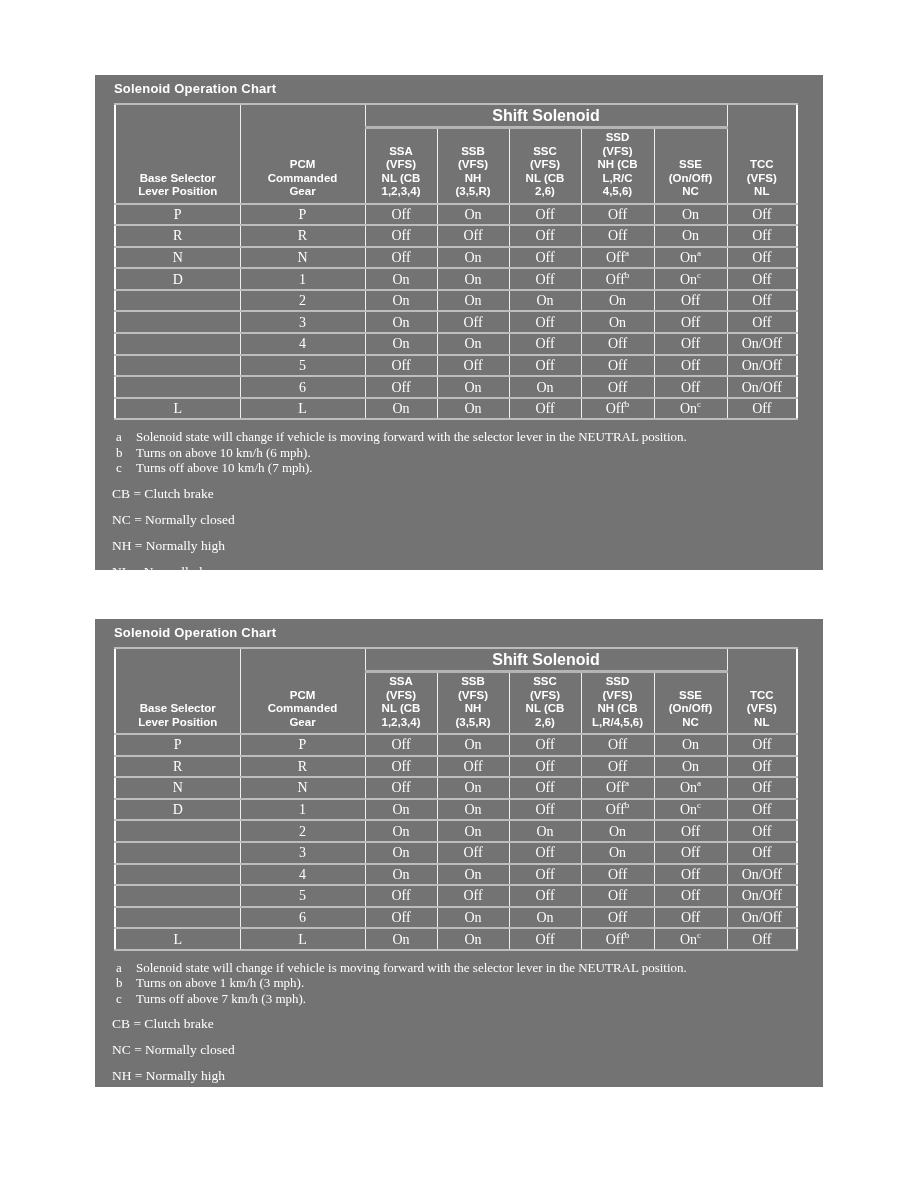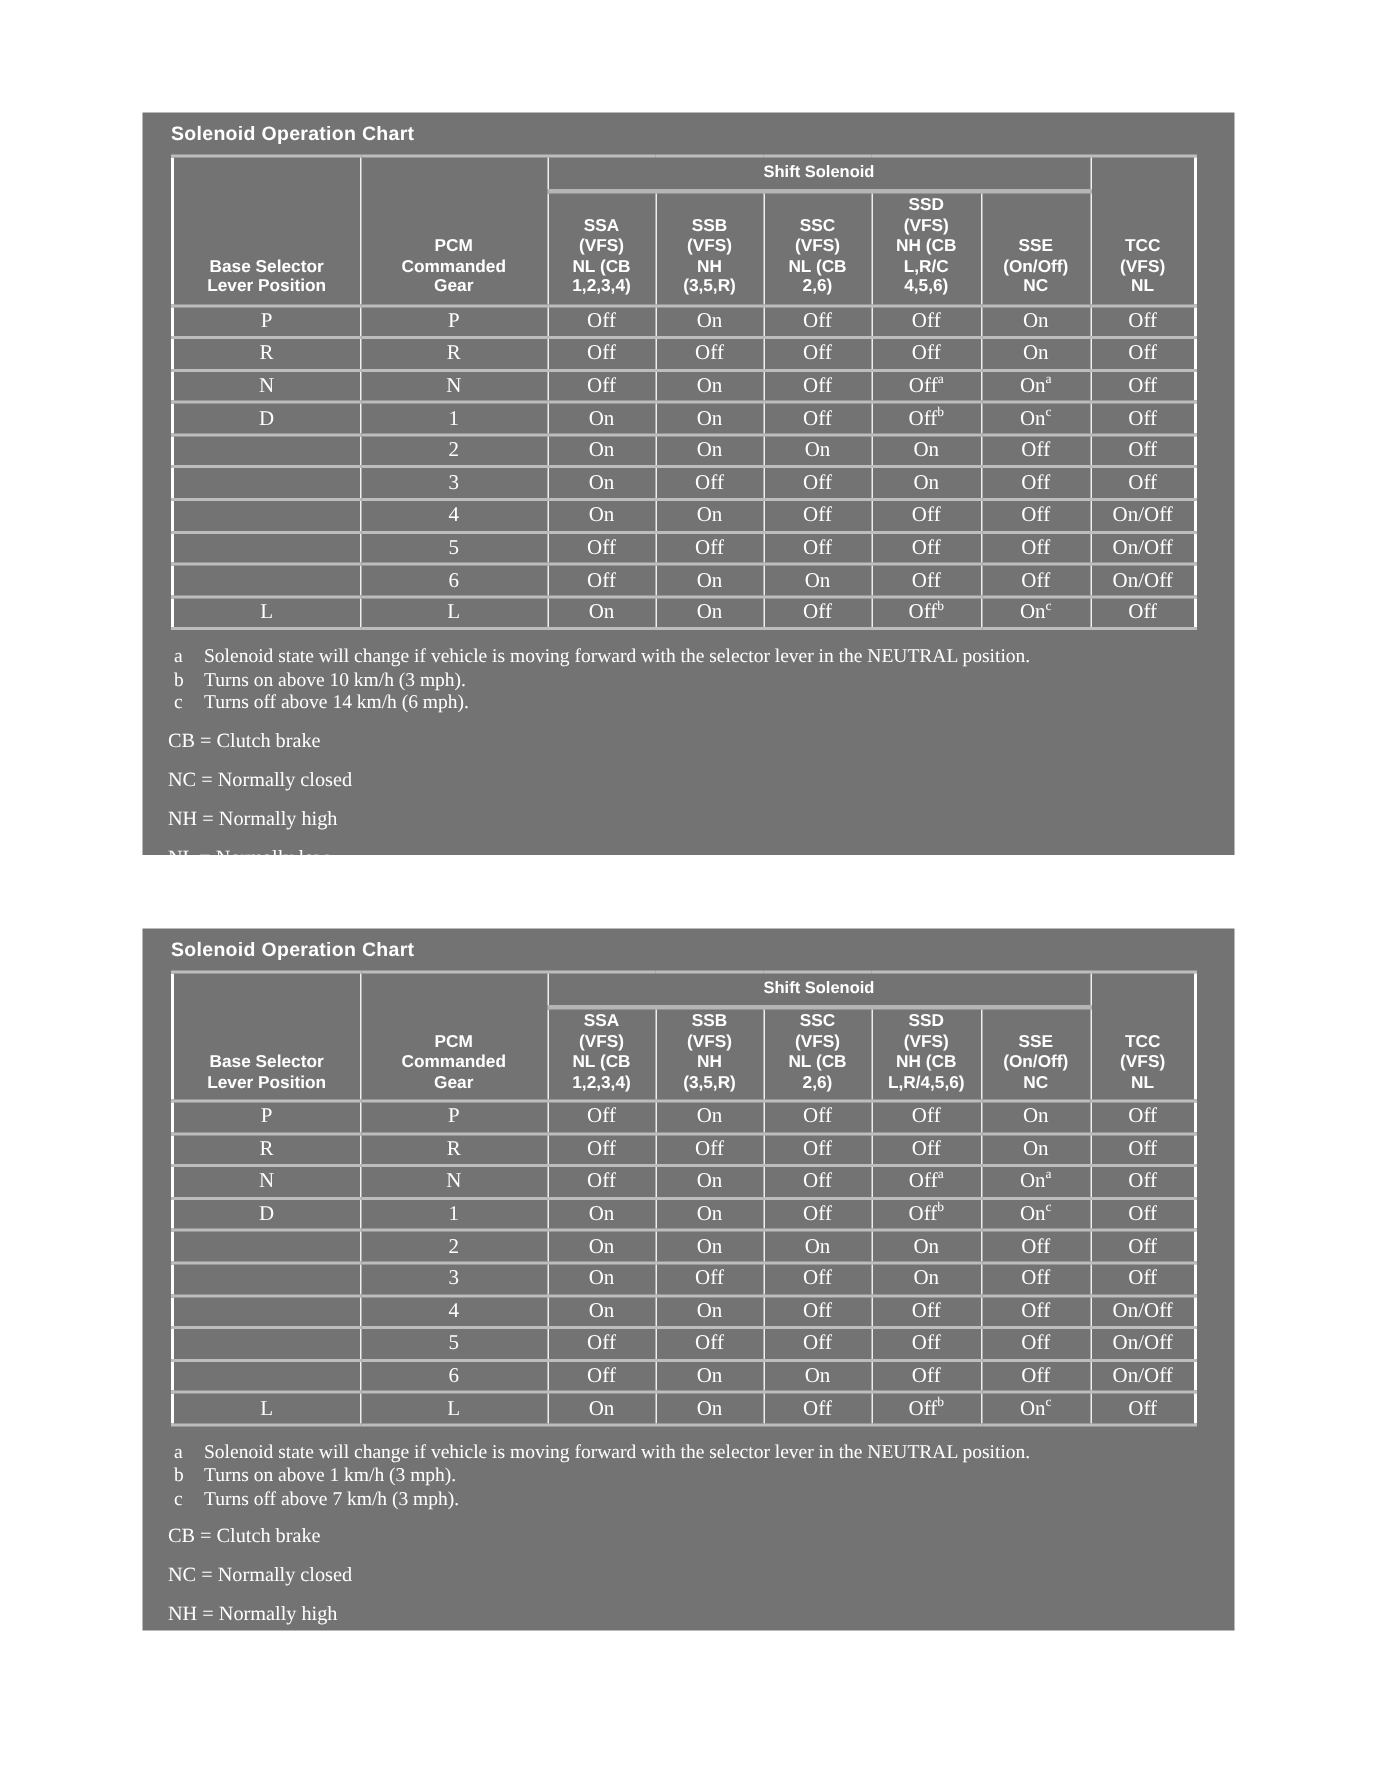--- a/index.html
+++ b/index.html
@@ -52,21 +52,21 @@
     font-family: "Liberation Sans", sans-serif;
     font-weight: bold;
     font-size: 11.5px;
     line-height: 13.5px;
     vertical-align: bottom;
     white-space: pre-line;
     padding: 2px 1px 4px 1px;
   }
   .chart-table th.group {
     vertical-align: middle;
-    font-size: 11px;
+    font-size: 16px;
     height: 19px;
     padding: 1px;
     border-bottom: 3px solid #b5b5b5;
   }
   .chart-table thead tr.sub-row th { border-bottom: 1px solid #f9a8d4; }
   .chart-table td {
     font-family: "Liberation Serif", serif;
     font-size: 14px;
     height: 19.6px;
     line-height: 17px;
@@ -255,25 +255,25 @@
           </tr>
         </tbody>
     </table>
     <ul class="footnotes">
         <li class="footnote">
           <span class="footnote-marker">a</span>
           <span class="footnote-text">Solenoid state will change if vehicle is moving forward with the selector lever in the NEUTRAL position.</span>
         </li>
         <li class="footnote">
           <span class="footnote-marker">b</span>
-          <span class="footnote-text">Turns on above 10 km/h (3 mph).</span>
+          <span class="footnote-text">Turns on above 10 km/h (6 mph).</span>
         </li>
         <li class="footnote">
           <span class="footnote-marker">c</span>
-          <span class="footnote-text">Turns off above 14 km/h (6 mph).</span>
+          <span class="footnote-text">Turns off above 10 km/h (7 mph).</span>
         </li>
       </ul>
     <div class="abbrevs">
         <div class="abbrev">CB = Clutch brake</div>
         <div class="abbrev">NC = Normally closed</div>
         <div class="abbrev">NH = Normally high</div>
         <div class="abbrev">NL = Normally low</div>
       </div>
   </section>
 

